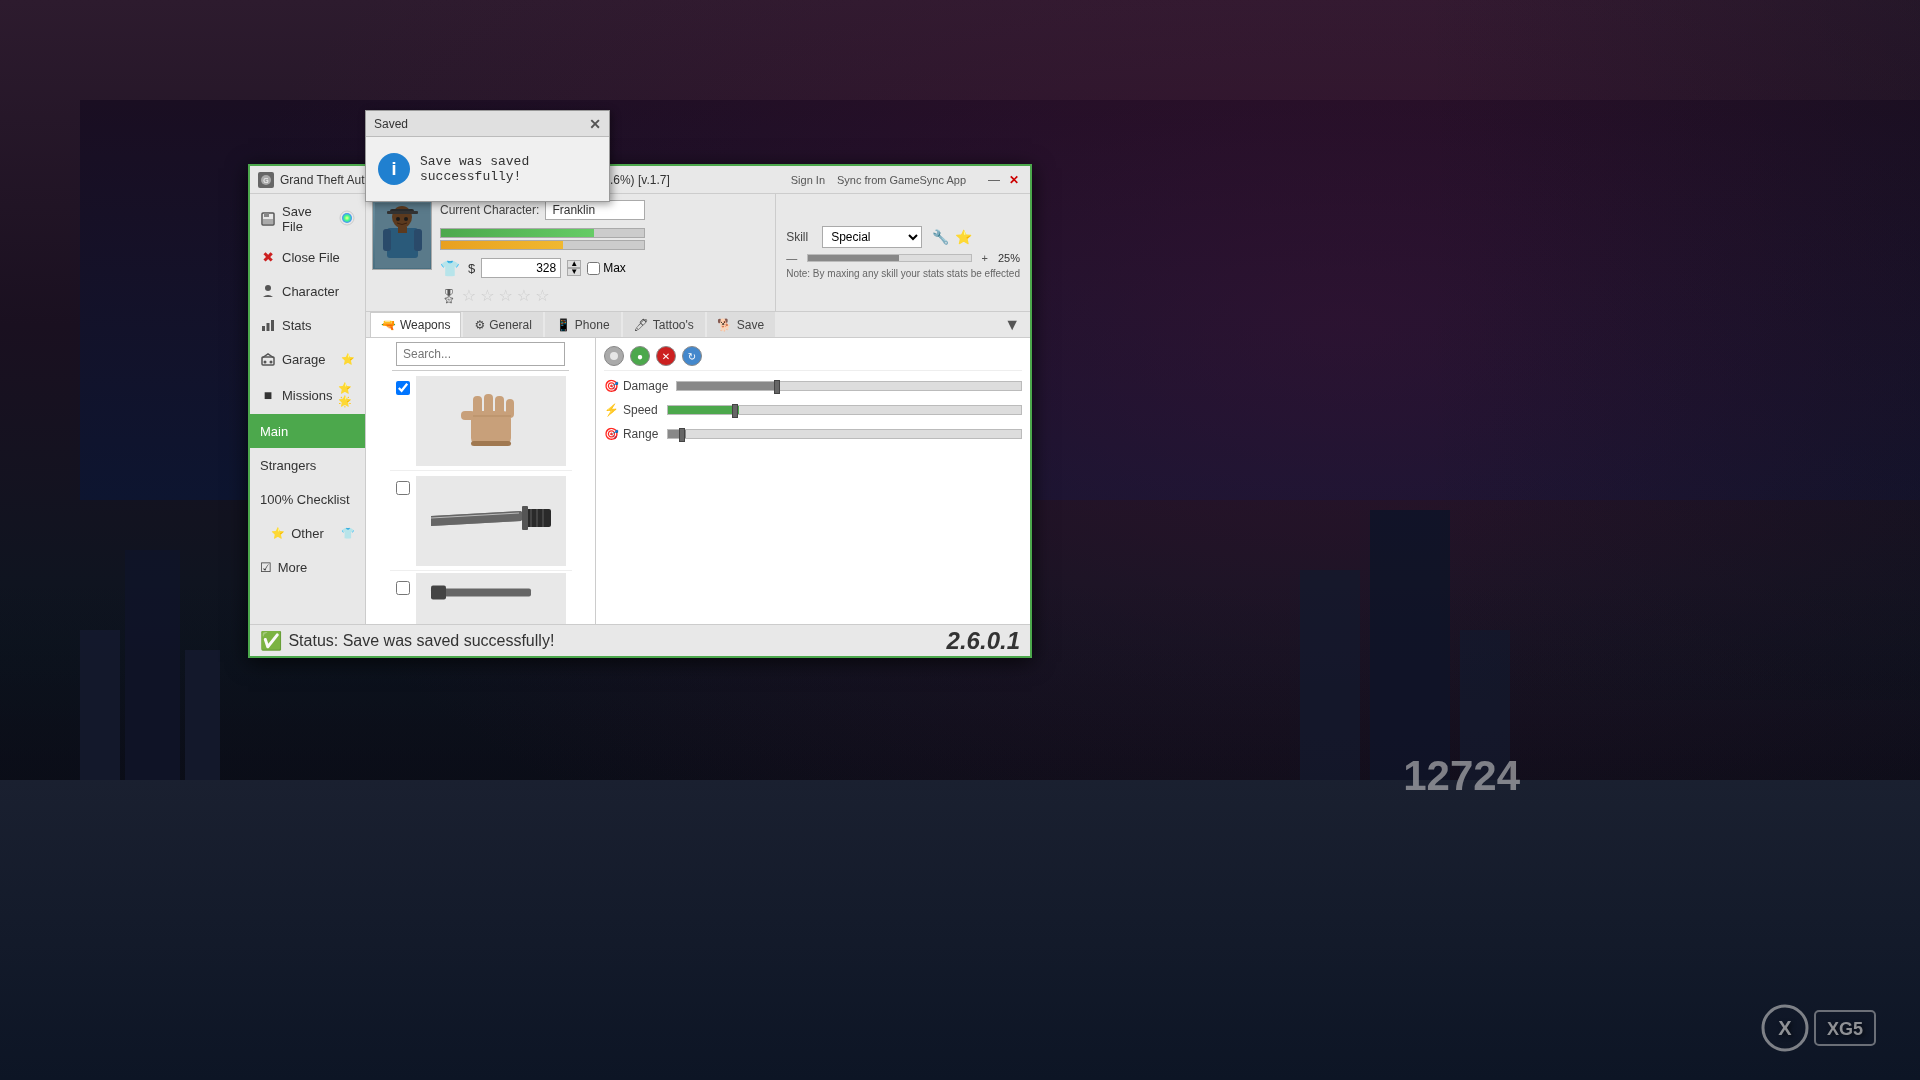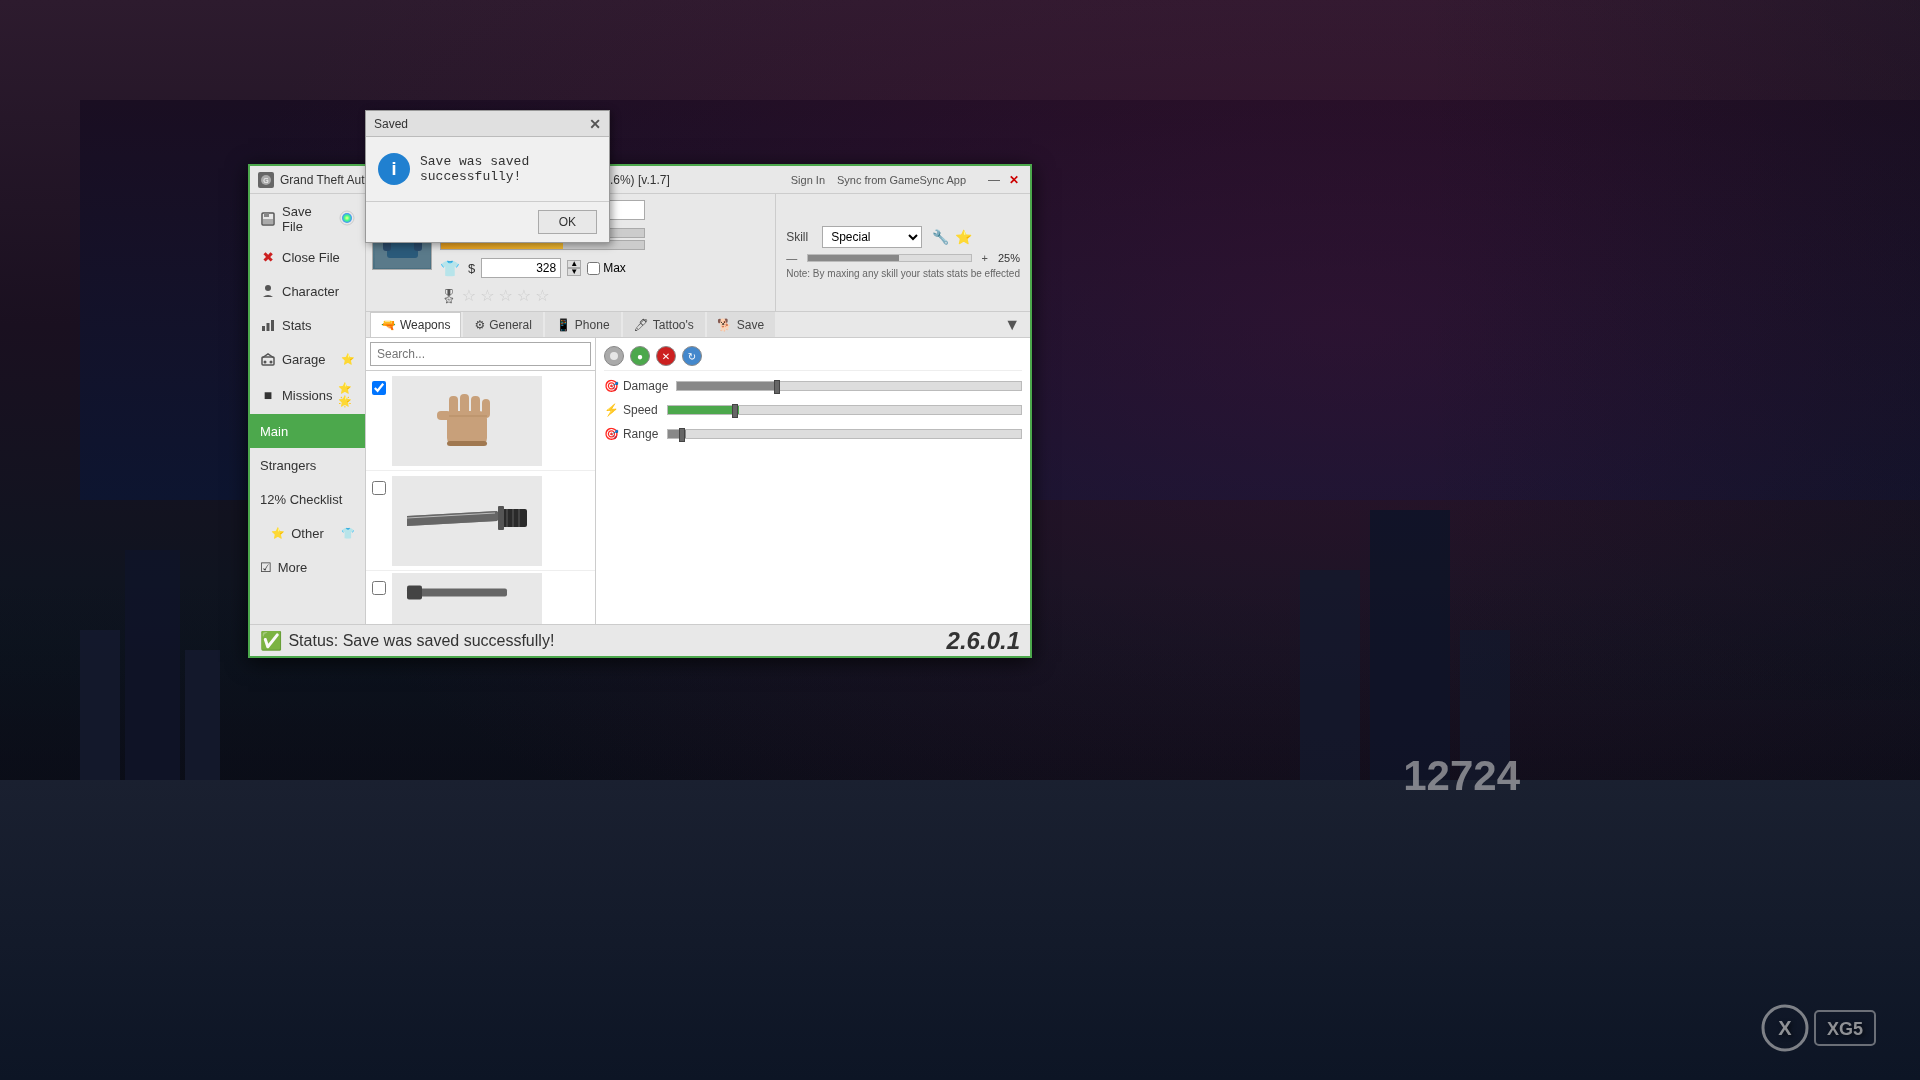--- a/index.html
+++ b/index.html
@@ -385,20 +385,21 @@
       flex: 1;
       overflow: hidden;
     }
 
     .weapons-list {
       width: 230px;
       border-right: 1px solid #ccc;
       display: flex;
       flex-direction: column;
       background: white;
+      align-items: center;
     }
 
     .search-box {
       padding: 4px;
       border-bottom: 1px solid #ccc;
     }
 
     .search-input {
       width: 100%;
       padding: 4px 6px;
@@ -825,21 +826,21 @@
 
       <div class="sidebar-item active">
         <span>Main</span>
       </div>
 
       <div class="sidebar-item">
         <span>Strangers</span>
       </div>
 
       <div class="sidebar-item">
-        <span>12% Checklist</span>
+        <span>100% Checklist</span>
       </div>
 
       <div class="sidebar-item">
         <span class="sidebar-badge">⭐</span>
         <span>Other</span>
         <span class="sidebar-badge" style="margin-left:auto;">👕</span>
       </div>
 
       <div class="sidebar-item">
         <span>☑</span>
@@ -1108,17 +1109,14 @@
 <div class="modal-overlay">
   <div class="modal">
     <div class="modal-title-bar">
       <span class="modal-title">Saved</span>
       <span class="modal-close">✕</span>
     </div>
     <div class="modal-body">
       <div class="modal-info-icon">i</div>
       <span class="modal-message">Save was saved successfully!</span>
     </div>
-    <div class="modal-footer">
-      <button class="modal-ok-btn">OK</button>
-    </div>
   </div>
 </div>
 
 </body></html>

